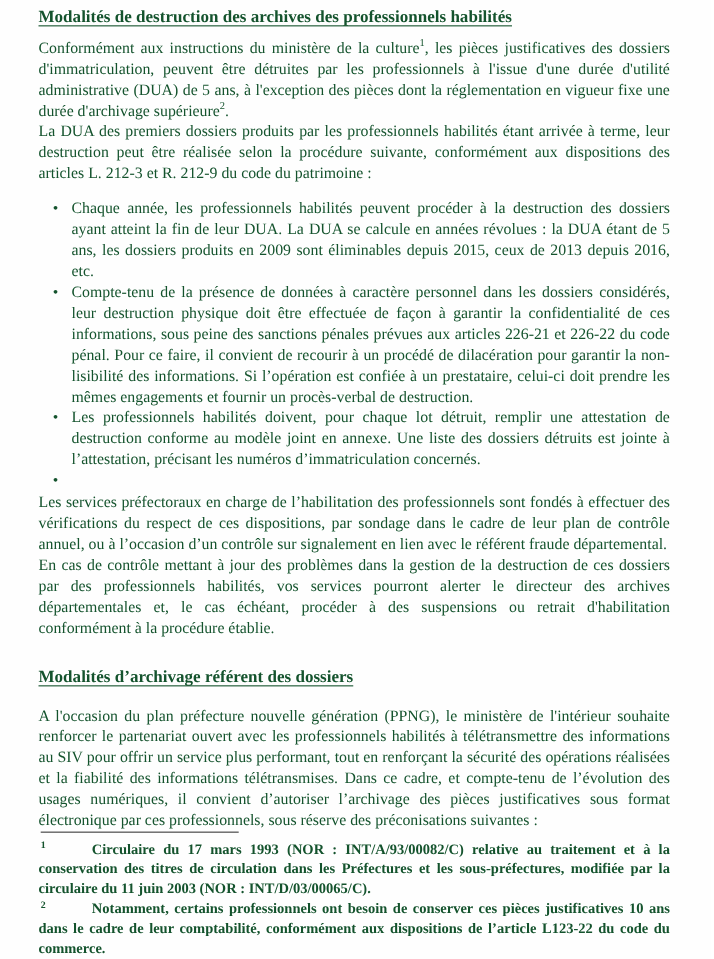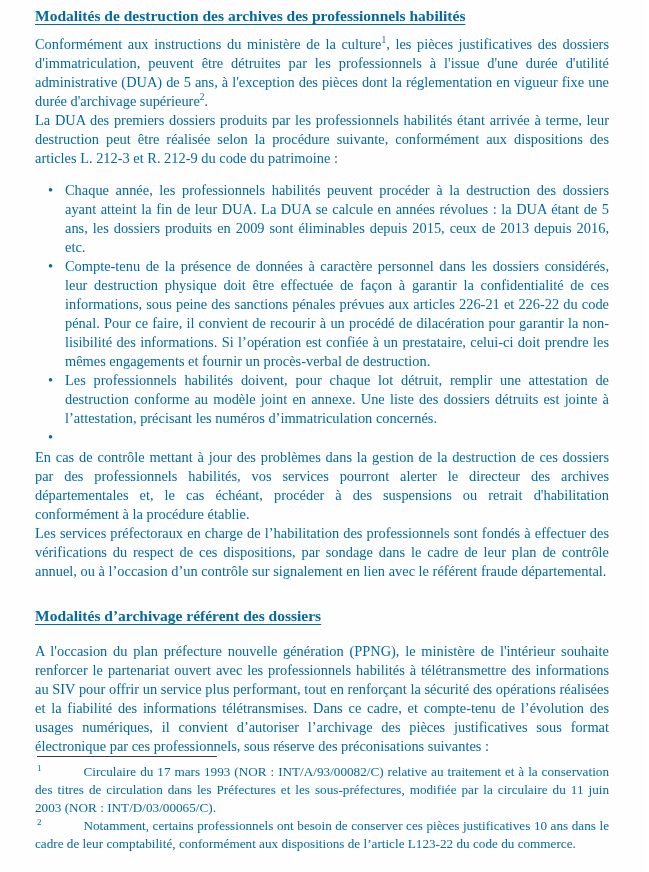--- a/index.html
+++ b/index.html
@@ -1,20 +1,20 @@
 <!DOCTYPE html>
 <html><head>
 <meta charset="utf-8">
 <style>
   html, body { margin:0; padding:0; background:#ffffff; }
   .page {
     position:relative;
     width:646px; height:872px;
     background:#fefefe;
-    color:#0369a1;
+    color:#14532d;
     font-family:"Liberation Serif", "DejaVu Serif", serif;
     box-sizing:border-box;
     padding:6px 37px 0 35px;
     overflow:hidden;
   }
   .doc-heading {
     font-size:15.5px;
     font-weight:bold;
     line-height:20px;
     margin:0 0 9px 0;
@@ -54,20 +54,21 @@
   .footnote-rule {
     width:180px; height:0;
     border-top:1.2px solid #3a3a3a;
     margin:0 0 6px 2px;
   }
   p.footnote {
     font-size:13.2px;
     line-height:18px;
     text-align:justify;
     margin:0;
+    font-weight:bold;
   }
   sup.fn-marker {
     font-size:9px;
     line-height:0;
     vertical-align:super;
     padding-left:2px;
   }
   .fn-tab { display:inline-block; width:42px; }
 </style>
 </head>
@@ -89,23 +90,23 @@
       <span class="bullet-dot">•</span><span>Compte-tenu de la présence de données à caractère personnel dans les dossiers considérés, leur destruction physique doit être effectuée de façon à garantir la confidentialité de ces informations, sous peine des sanctions pénales prévues aux articles 226-21 et 226-22 du code pénal. Pour ce faire, il convient de recourir à un procédé de dilacération pour garantir la non-lisibilité des informations. Si l’opération est confiée à un prestataire, celui-ci doit prendre les mêmes engagements et fournir un procès-verbal de destruction.</span>
     </div>
     <div class="bullet-item">
       <span class="bullet-dot">•</span><span>Les professionnels habilités doivent, pour chaque lot détruit, remplir une attestation de destruction conforme au modèle joint en annexe. Une liste des dossiers détruits est jointe à l’attestation, précisant les numéros d’immatriculation concernés.</span>
     </div>
     <div class="bullet-item">
       <span class="bullet-dot">•</span>
     </div>
   </div>
 
+  <p class="body-para">Les services préfectoraux en charge de l’habilitation des professionnels sont fondés à effectuer des vérifications du respect de ces dispositions, par sondage dans le cadre de leur plan de contrôle annuel, ou à l’occasion d’un contrôle sur signalement en lien avec le référent fraude départemental.</p>
+
   <p class="body-para para-gap-small">En cas de contrôle mettant à jour des problèmes dans la gestion de la destruction de ces dossiers par des professionnels habilités, vos services pourront alerter le directeur des archives départementales et, le cas échéant, procéder à des suspensions ou retrait d'habilitation conformément à la procédure établie.</p>
-
-  <p class="body-para">Les services préfectoraux en charge de l’habilitation des professionnels sont fondés à effectuer des vérifications du respect de ces dispositions, par sondage dans le cadre de leur plan de contrôle annuel, ou à l’occasion d’un contrôle sur signalement en lien avec le référent fraude départemental.</p>
 
   <h1 class="doc-heading heading-2">Modalités d’archivage référent des dossiers</h1>
 
   <p class="body-para">A l'occasion du plan préfecture nouvelle génération (PPNG), le ministère de l'intérieur souhaite renforcer le partenariat ouvert avec les professionnels habilités à télétransmettre des informations au SIV pour offrir un service plus performant, tout en renforçant la sécurité des opérations réalisées et la fiabilité des informations télétransmises. Dans ce cadre, et compte-tenu de l’évolution des usages numériques, il convient d’autoriser l’archivage des pièces justificatives sous format électronique par ces professionnels, sous réserve des préconisations suivantes :</p>
 
   <div class="footnotes">
     <div class="footnote-rule"></div>
     <p class="footnote"><sup class="fn-marker">1</sup><span class="fn-tab"></span><span>Circulaire du 17 mars 1993 (NOR : INT/A/93/00082/C) relative au traitement et à la conservation des titres de circulation dans les Préfectures et les sous-préfectures, modifiée par la circulaire du 11 juin 2003 (NOR : INT/D/03/00065/C).</span></p>
     <p class="footnote"><sup class="fn-marker">2</sup><span class="fn-tab"></span><span>Notamment, certains professionnels ont besoin de conserver ces pièces justificatives 10 ans dans le cadre de leur comptabilité, conformément aux dispositions de l’article L123-22 du code du commerce.</span></p>
   </div>

